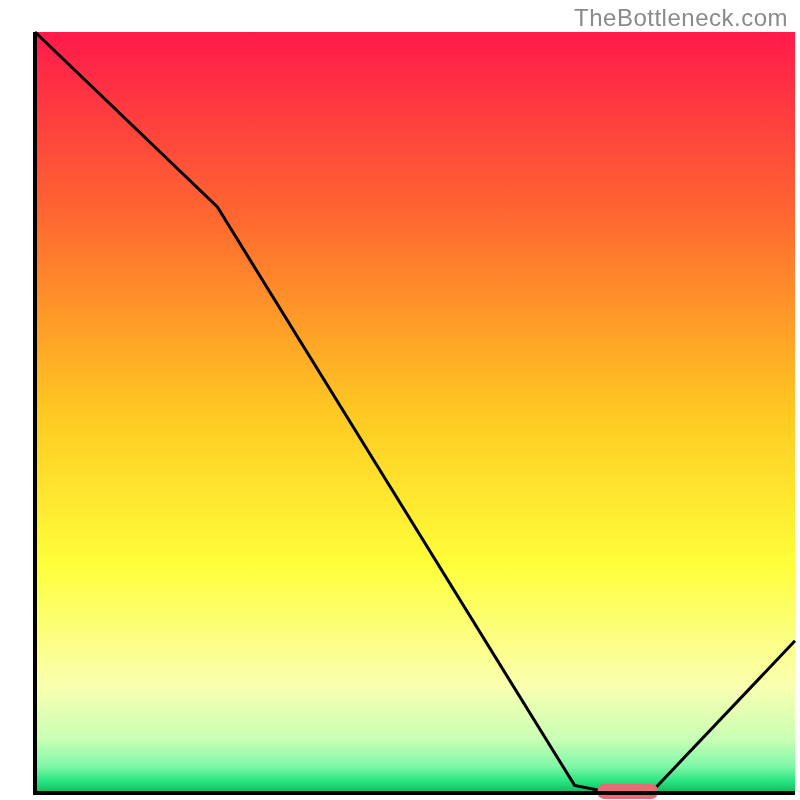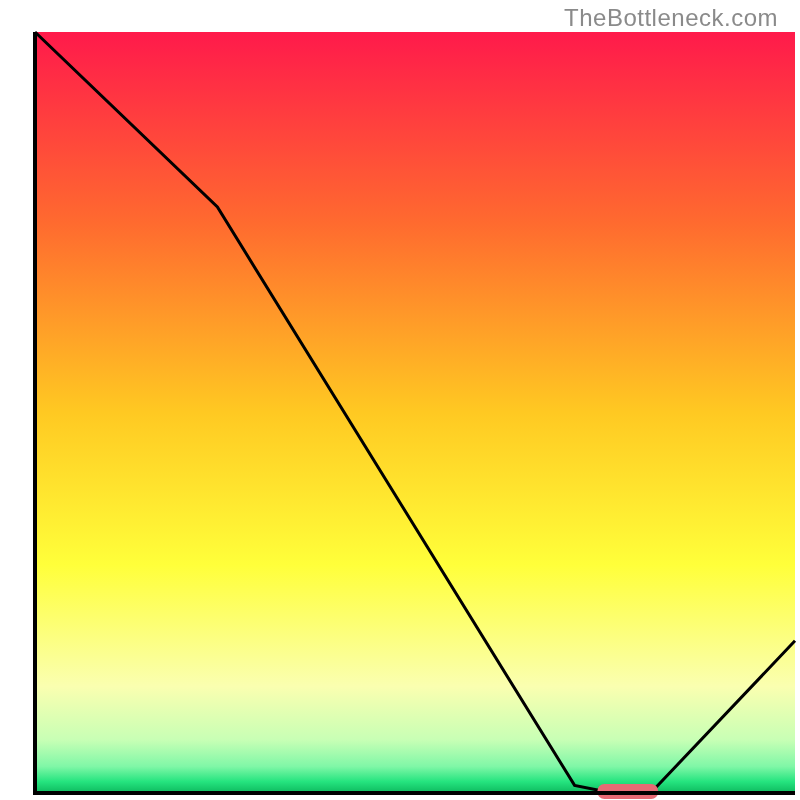--- a/index.html
+++ b/index.html
@@ -12,21 +12,21 @@
     overflow: hidden;
   }
   .wrap {
     position: relative;
     width: 800px;
     height: 800px;
   }
   .attribution {
     position: absolute;
     top: 4px;
-    right: 22px;
+    right: 12px;
     font-size: 24px;
     color: #8a8a8a;
     letter-spacing: 0.5px;
     font-weight: 500;
   }
   svg { display: block; }
 </style>
 </head>
 <body>
 

